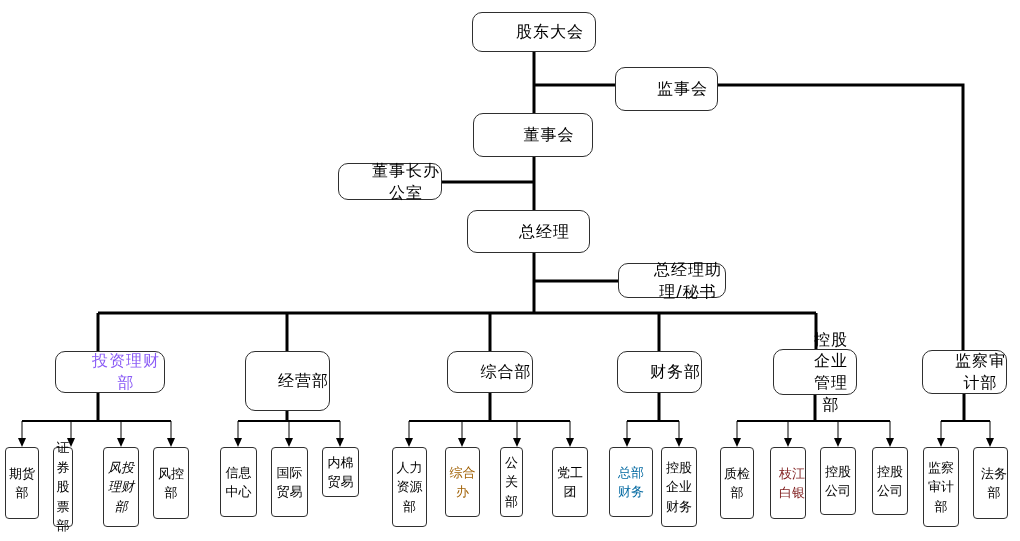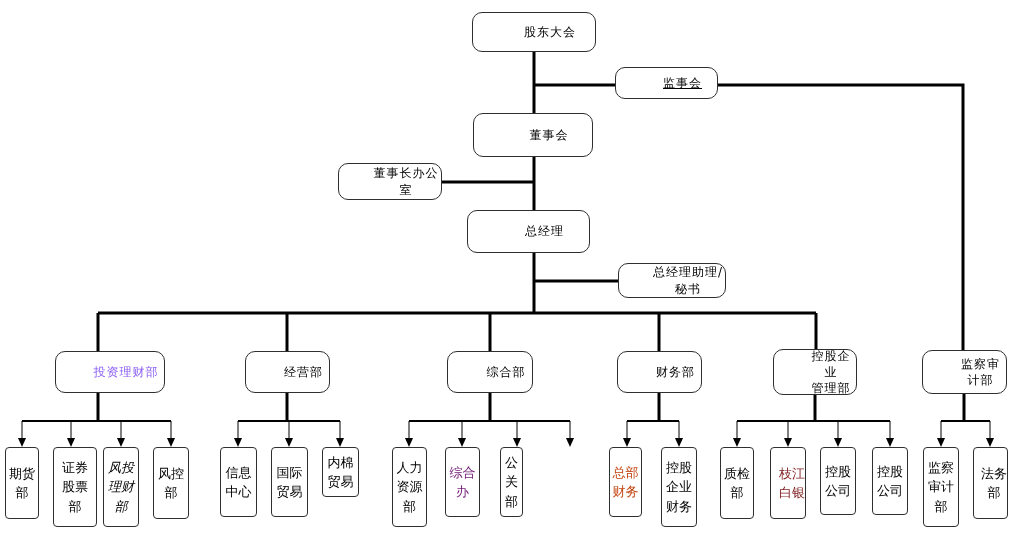--- a/index.html
+++ b/index.html
@@ -18,21 +18,21 @@
     border: 1px solid #2f2f2f;
     border-radius: 10px;
     background: #ffffff;
     color: #000000;
     display: flex;
     align-items: center;
     justify-content: center;
     text-align: center;
     white-space: pre-line;
   }
-  .node.big  { font-size: 12px; line-height: 1.35; letter-spacing: 1px; padding-left: 32px; }
+  .node.big  { font-size: 16px; line-height: 1.35; letter-spacing: 1px; padding-left: 32px; }
   .node.leaf { font-size: 13px; line-height: 1.5; border-radius: 4px; letter-spacing: 0; }
 </style>
 </head>
 <body>
 
 <div id="diagram" style="width: 1020px; height: 541px; background: rgb(255, 255, 255);">
   <svg id="lines" width="1020" height="541" viewBox="0 0 1020 541">
       <polyline points="534,52 534,113" fill="none" stroke="#000000" stroke-width="3"></polyline>
       <polyline points="534,85 615,85" fill="none" stroke="#000000" stroke-width="3"></polyline>
       <polyline points="718,85 963,85 963,350" fill="none" stroke="#000000" stroke-width="3"></polyline>
@@ -92,56 +92,58 @@
       <polygon points="834,438 842,438 838,447" fill="#000000"></polygon>
       <line x1="890" y1="421" x2="890" y2="440" stroke="#000000" stroke-width="1"></line>
       <polygon points="886,438 894,438 890,447" fill="#000000"></polygon>
       <line x1="941" y1="421" x2="941" y2="440" stroke="#000000" stroke-width="1"></line>
       <polygon points="937,438 945,438 941,447" fill="#000000"></polygon>
       <line x1="990" y1="421" x2="990" y2="440" stroke="#000000" stroke-width="1"></line>
       <polygon points="986,438 994,438 990,447" fill="#000000"></polygon>
     </svg>
 
 <div class="node big" style="left: 472px; top: 12px; width: 124px; height: 40px; border-color: rgb(47, 47, 47); color: rgb(0, 0, 0);"><span>股东大会</span></div>
-    <div class="node big" style="left: 615px; top: 67px; width: 103px; height: 32px; border-color: rgb(47, 47, 47); color: rgb(0, 0, 0); text-decoration: underline;"><span>监事会</span></div>
+    <div class="node big" style="left: 615px; top: 67px; width: 103px; height: 44px; border-color: rgb(47, 47, 47); color: rgb(0, 0, 0);"><span>监事会</span></div>
     <div class="node big" style="left: 473px; top: 113px; width: 120px; height: 44px; border-color: rgb(47, 47, 47); color: rgb(0, 0, 0);"><span>董事会</span></div>
     <div class="node big" style="left: 338px; top: 163px; width: 104px; height: 37px; border-color: rgb(47, 47, 47); color: rgb(0, 0, 0);"><span>董事长办公室</span></div>
     <div class="node big" style="left: 467px; top: 210px; width: 123px; height: 43px; border-color: rgb(47, 47, 47); color: rgb(0, 0, 0);"><span>总经理</span></div>
     <div class="node big" style="left: 618px; top: 263px; width: 108px; height: 35px; border-color: rgb(47, 47, 47); color: rgb(0, 0, 0);"><span>总经理助理/秘书</span></div>
     <div class="node big" style="left: 55px; top: 351px; width: 110px; height: 42px; border-color: rgb(47, 47, 47); color: #8b5cf6;"><span>投资理财部</span></div>
-    <div class="node big" style="left: 245px; top: 351px; width: 85px; height: 42px; border-color: rgb(47, 47, 47); color: rgb(0, 0, 0);"><span>经营部</span></div>
+    <div class="node big" style="left: 245px; top: 351px; width: 85px; height: 60px; border-color: rgb(47, 47, 47); color: rgb(0, 0, 0);"><span>经营部</span></div>
     <div class="node big" style="left: 447px; top: 351px; width: 86px; height: 42px; border-color: rgb(47, 47, 47); color: rgb(0, 0, 0);"><span>综合部</span></div>
     <div class="node big" style="left: 617px; top: 351px; width: 85px; height: 42px; border-color: rgb(47, 47, 47); color: rgb(0, 0, 0);"><span>财务部</span></div>
     <div class="node big" style="left: 773px; top: 349px; width: 84px; height: 46px; border-color: rgb(47, 47, 47); color: rgb(0, 0, 0);"><span>控股企业
 管理部</span></div>
     <div class="node big" style="left: 922px; top: 350px; width: 85px; height: 44px; border-color: rgb(47, 47, 47); color: rgb(0, 0, 0);"><span>监察审计部</span></div>
     <div class="node leaf" style="left: 5px; top: 447px; width: 34px; height: 72px; border-color: rgb(47, 47, 47); color: rgb(0, 0, 0);"><span>期货
 部</span></div>
-    <div class="node leaf" style="left: 53px; top: 447px; width: 44px; height: 80px; border-color: rgb(47, 47, 47); color: rgb(0, 0, 0);"><span>证券
+    <div class="node leaf" style="left: 53px; top: 447px; width: 20px; height: 80px; border-color: rgb(47, 47, 47); color: rgb(0, 0, 0);"><span>证券
 股票
 部</span></div>
     <div class="node leaf" style="left: 103px; top: 447px; width: 36px; height: 80px; border-color: rgb(47, 47, 47); color: rgb(0, 0, 0); font-style: italic;"><span>风投
 理财
 部</span></div>
     <div class="node leaf" style="left: 153px; top: 447px; width: 36px; height: 72px; border-color: rgb(47, 47, 47); color: rgb(0, 0, 0);"><span>风控
 部</span></div>
     <div class="node leaf" style="left: 220px; top: 447px; width: 37px; height: 70px; border-color: rgb(47, 47, 47); color: rgb(0, 0, 0);"><span>信息
 中心</span></div>
     <div class="node leaf" style="left: 271px; top: 447px; width: 37px; height: 70px; border-color: rgb(47, 47, 47); color: rgb(0, 0, 0);"><span>国际
 贸易</span></div>
     <div class="node leaf" style="left: 322px; top: 447px; width: 37px; height: 50px; border-color: rgb(47, 47, 47); color: rgb(0, 0, 0);"><span>内棉
 贸易</span></div>
     <div class="node leaf" style="left: 392px; top: 447px; width: 35px; height: 80px; border-color: rgb(47, 47, 47); color: rgb(0, 0, 0);"><span>人力
 资源
 部</span></div>
-    <div class="node leaf" style="left: 445px; top: 447px; width: 35px; height: 70px; border-color: rgb(47, 47, 47); color: #701a75;"><span>综合
+    <div class="node leaf" style="left: 445px; top: 447px; width: 35px; height: 70px; border-color: rgb(47, 47, 47); color: #a16207;"><span>综合
 办</span></div>
     <div class="node leaf" style="left: 500px; top: 447px; width: 23px; height: 70px; border-color: rgb(47, 47, 47); color: rgb(0, 0, 0);"><span>公关
 部</span></div>
-    <div class="node leaf" style="left: 609px; top: 447px; width: 33px; height: 70px; border-color: rgb(47, 47, 47); color: #c2410c;"><span>总部
+    <div class="node leaf" style="left: 552px; top: 447px; width: 36px; height: 70px; border-color: rgb(47, 47, 47); color: rgb(0, 0, 0);"><span>党工
+团</span></div>
+    <div class="node leaf" style="left: 609px; top: 447px; width: 44px; height: 70px; border-color: rgb(47, 47, 47); color: #0369a1;"><span>总部
 财务</span></div>
     <div class="node leaf" style="left: 661px; top: 447px; width: 36px; height: 80px; border-color: rgb(47, 47, 47); color: rgb(0, 0, 0);"><span>控股
 企业
 财务</span></div>
     <div class="node leaf" style="left: 720px; top: 447px; width: 34px; height: 72px; border-color: rgb(47, 47, 47); color: rgb(0, 0, 0);"><span>质检
 部</span></div>
     <div class="node leaf" style="left: 770px; top: 447px; width: 36px; height: 72px; border-color: rgb(47, 47, 47); color: #7f1d1d; justify-content: flex-end;"><span>枝江
 白银</span></div>
     <div class="node leaf" style="left: 820px; top: 447px; width: 36px; height: 68px; border-color: rgb(47, 47, 47); color: rgb(0, 0, 0);"><span>控股
 公司</span></div>

